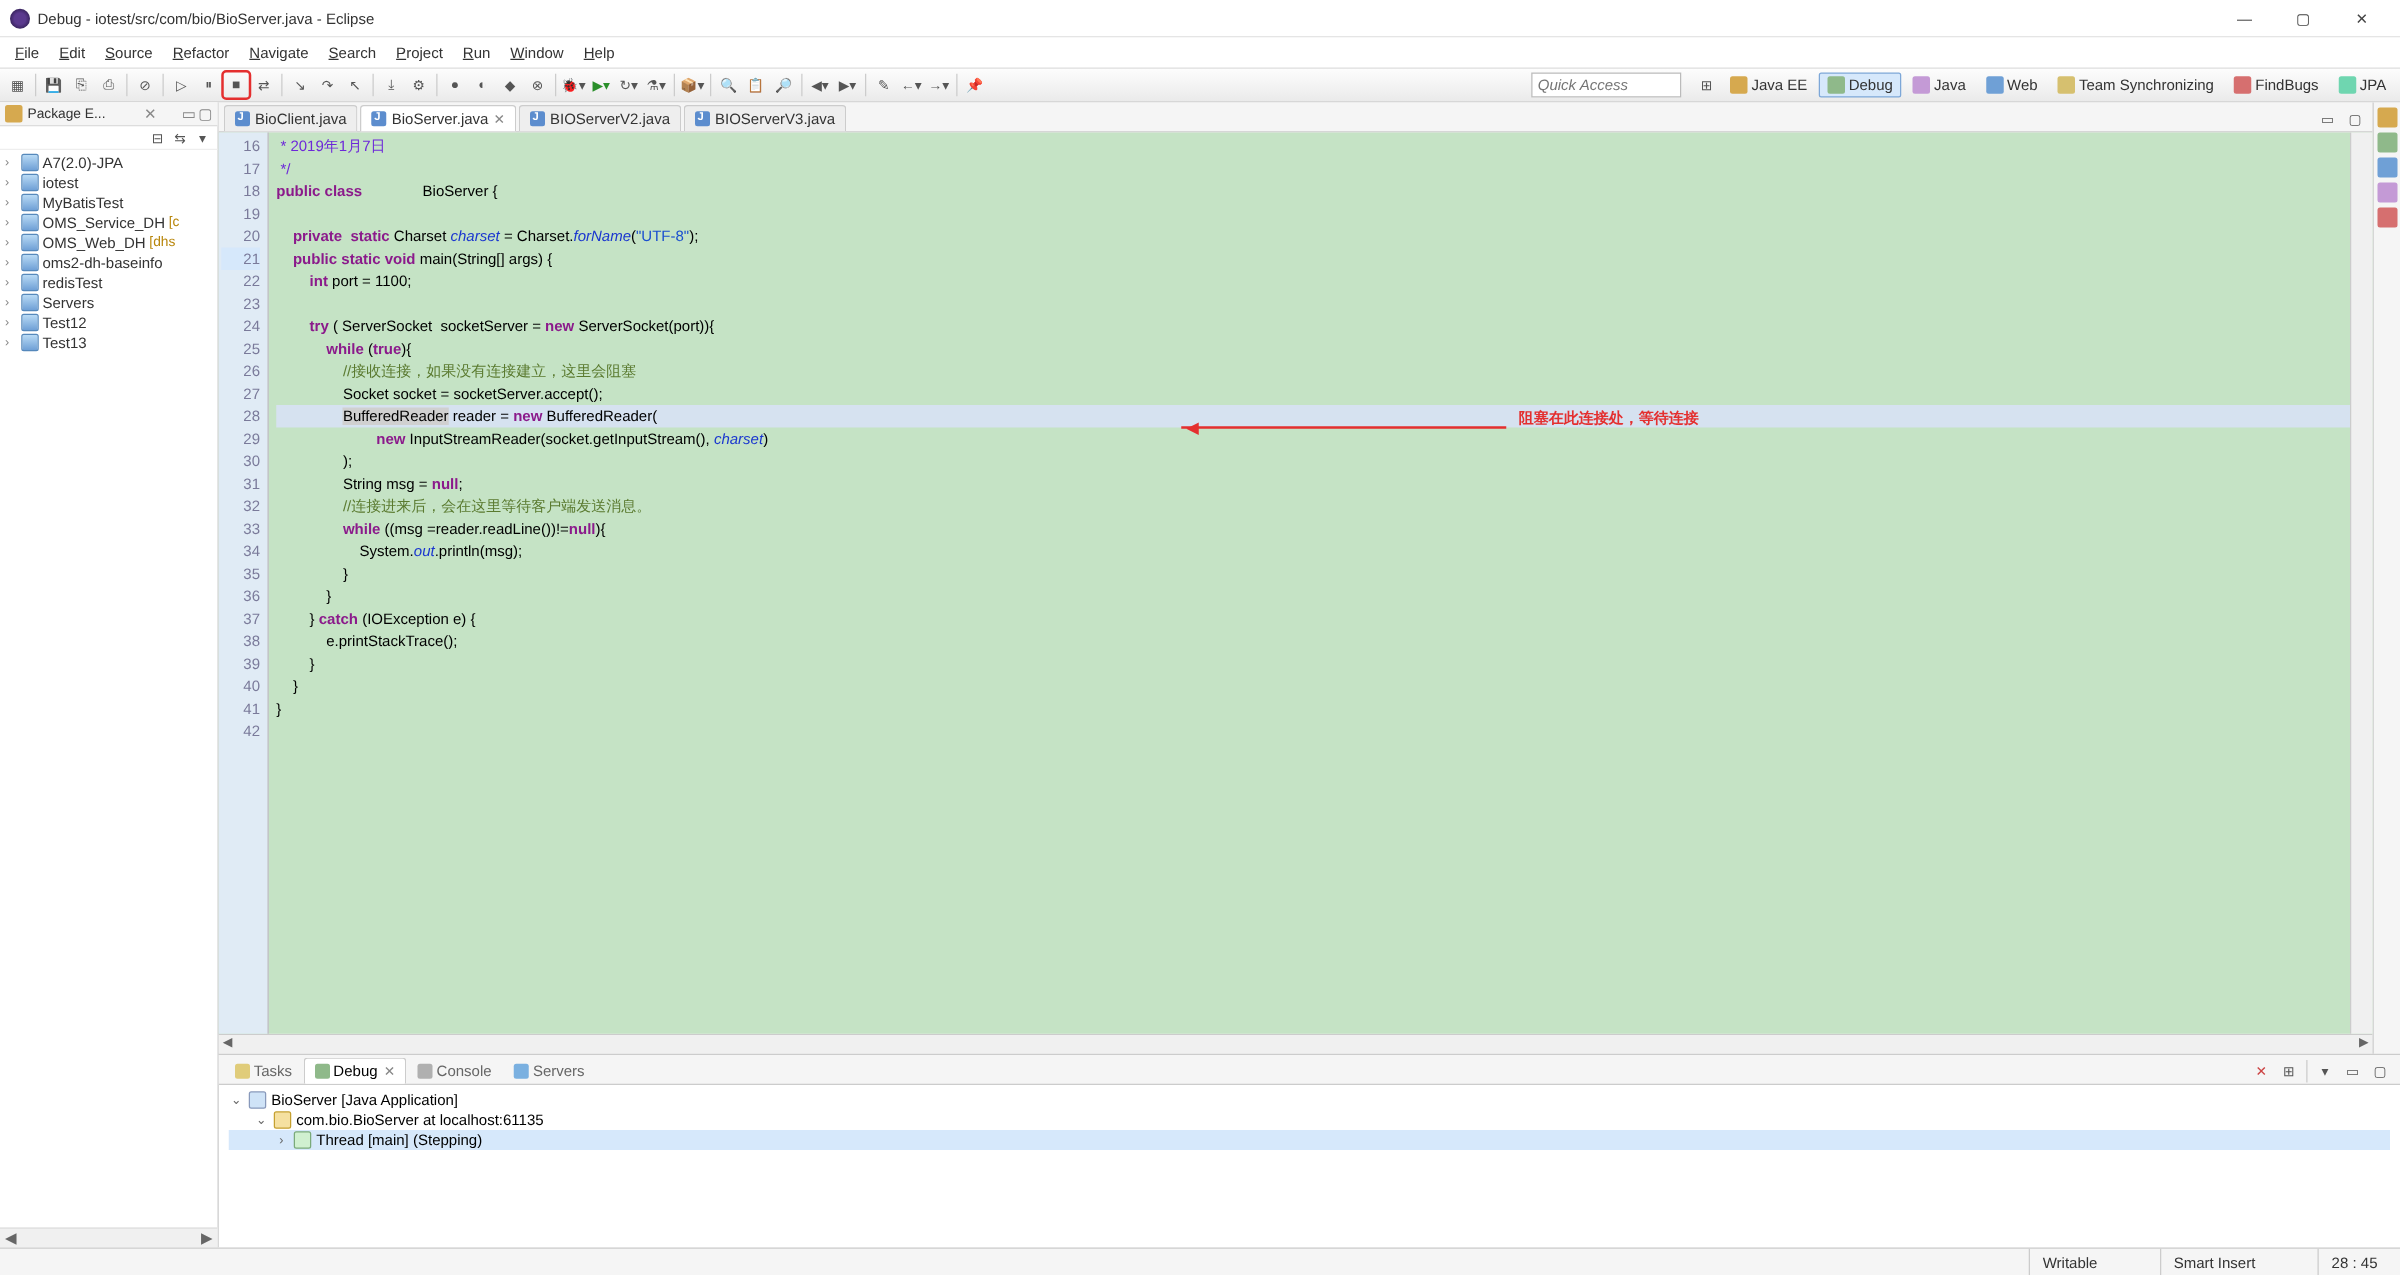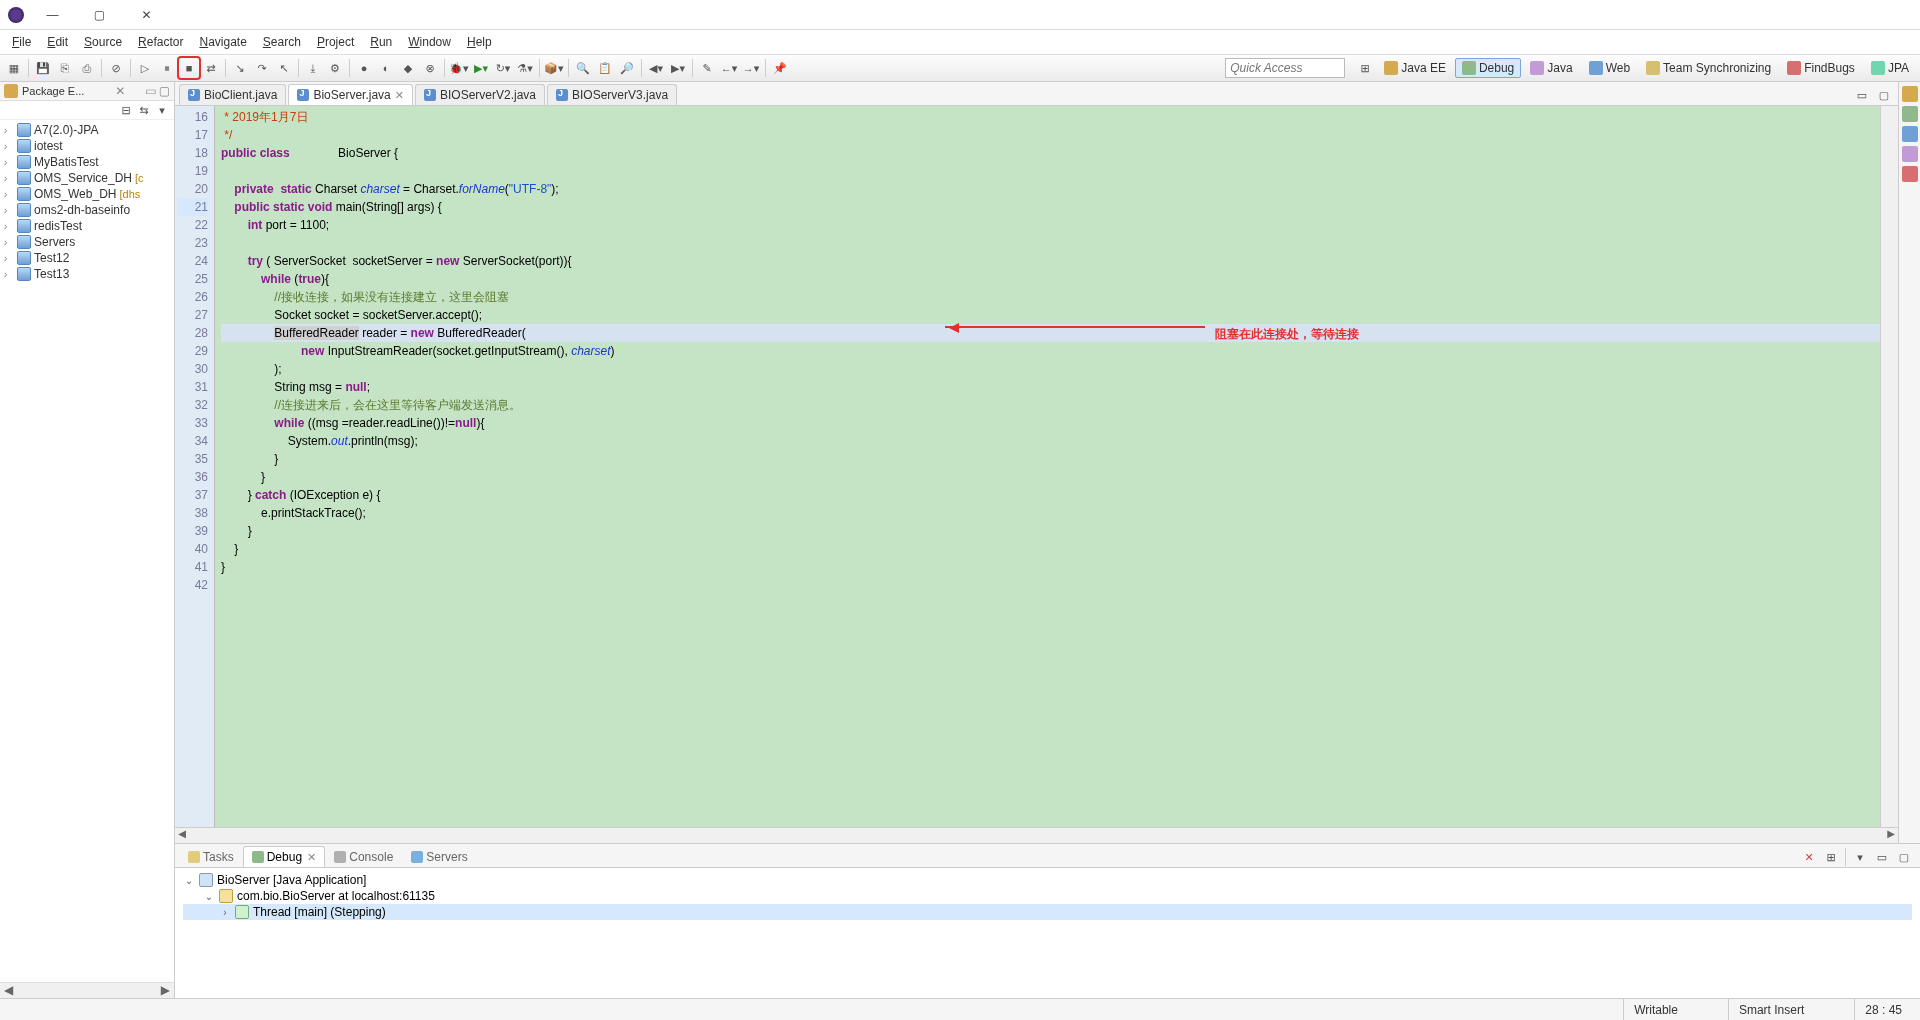--- a/index.html
+++ b/index.html
@@ -60,25 +60,25 @@
 .editor-controls { margin-left: auto; display: flex; gap: 2px; padding-right: 4px; }
 .editor-body { flex: 1; display: flex; background: #c5e3c5; min-height: 0; position: relative; }
 .gutter { width: 40px; background: #e0ebf5; text-align: right; padding: 2px 6px 2px 2px; font-family: Consolas, monospace; font-size: 13px; color: #7a7a9a; line-height: 18px; border-right: 1px solid #bbb; }
 .gutter div.bp { background: #d6e8fb; }
 .code { flex: 1; font-family: Consolas, monospace; font-size: 13px; line-height: 18px; padding: 2px 0 2px 6px; white-space: pre; overflow: auto; }
 .code .line { height: 18px; }
 .code .current { background: #d6e2f0; }
 .kw { color: #8b1a8b; font-weight: bold; }
 .type { color: #000; margin-left: 45px; }
 .str { color: #1a4fcf; }
-.comment { color: #c2410c; }
+.comment { color: #6d28d9; }
 .cmt-cn { color: #5a7a2f; }
 .field { color: #1a36cf; font-style: italic; }
 .highlight-box { background: #d0d0d0; }
-.annotation-arrow { position: absolute; top: 220px; left: 770px; display: flex; align-items: flex-start; color: #e42f2f; font-size: 14px; font-weight: bold; pointer-events: none; }
+.annotation-arrow { position: absolute; top: 220px; left: 770px; display: flex; align-items: flex-end; color: #e42f2f; font-size: 14px; font-weight: bold; pointer-events: none; }
 .annotation-arrow .line-arrow { width: 260px; height: 0; border-top: 2px solid #e42f2f; position: relative; }
 .annotation-arrow .line-arrow::before { content: ""; position: absolute; left: -1px; top: -5px; border: 5px solid transparent; border-right: 10px solid #e42f2f; }
 .right-ruler { width: 18px; background: #f0f0f0; border-left: 1px solid #ccc; }
 .editor-hscroll { height: 16px; background: #f0f0f0; border-top: 1px solid #ccc; display: flex; }
 .editor-hscroll .left-a { width: 14px; text-align: center; color: #666; font-size: 10px; }
 .editor-hscroll .track { flex: 1; }
 .editor-hscroll .right-a { width: 14px; text-align: center; color: #666; font-size: 10px; }
 
 
 .right-palette { width: 22px; background: #f5f5f5; border-left: 1px solid #ccc; display: flex; flex-direction: column; align-items: center; gap: 4px; padding-top: 4px; }
@@ -107,20 +107,21 @@
 
 .statusbar { height: 22px; background: #f5f5f5; border-top: 1px solid #ccc; display: flex; align-items: center; padding: 0 8px; gap: 40px; color: #333; }
 .statusbar .spacer { flex: 1; }
 .statusbar .cell { padding: 0 10px; border-left: 1px solid #ccc; height: 100%; display: flex; align-items: center; }
 </style>
 </head>
 <body>
 
 <div class="titlebar">
   <div class="icon"></div>
+  <div class="title">Debug - iotest/src/com/bio/BioServer.java - Eclipse</div>
   <div class="win-controls">
     <div>—</div>
     <div>▢</div>
     <div>✕</div>
   </div>
 </div>
 
 <div class="menubar" id="menubar">
     <span><u>F</u>ile</span>
     <span><u>E</u>dit</span>

